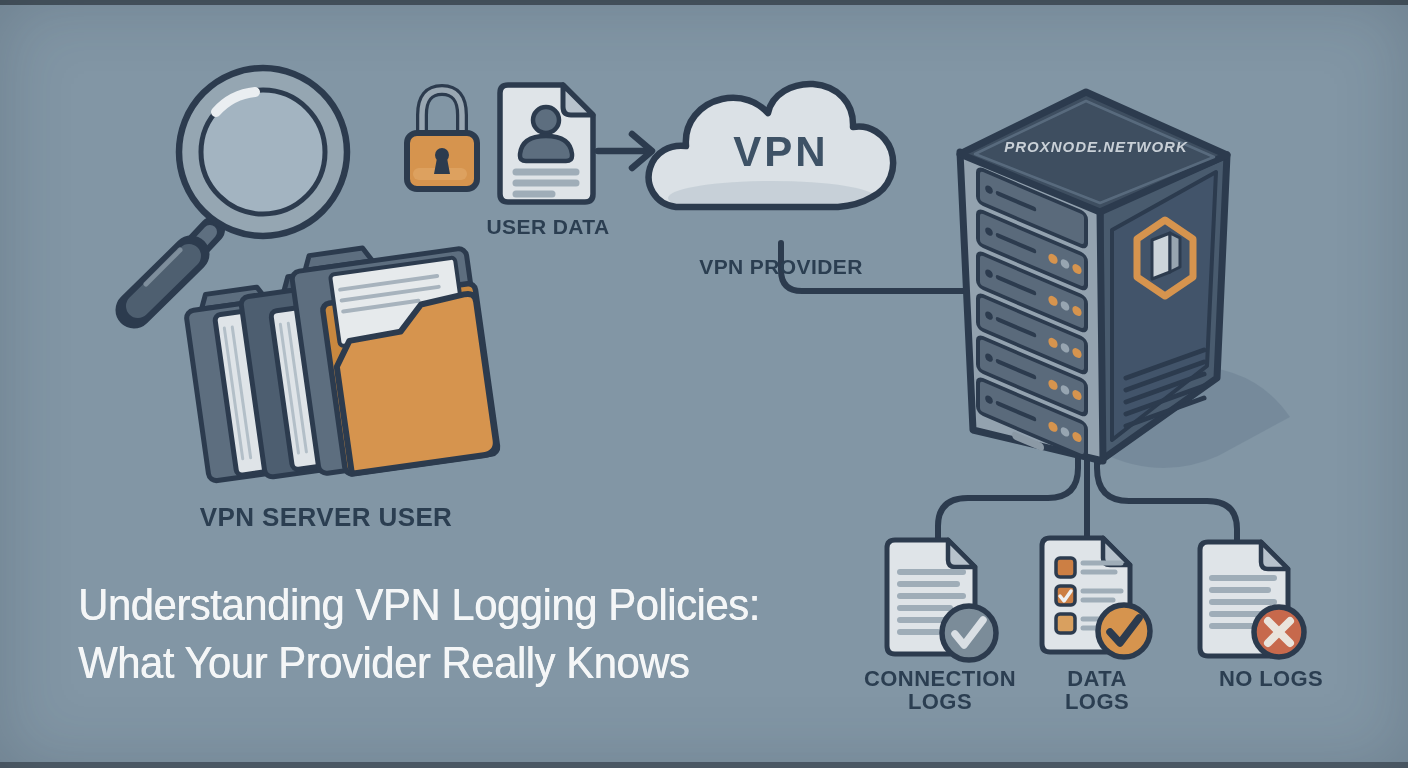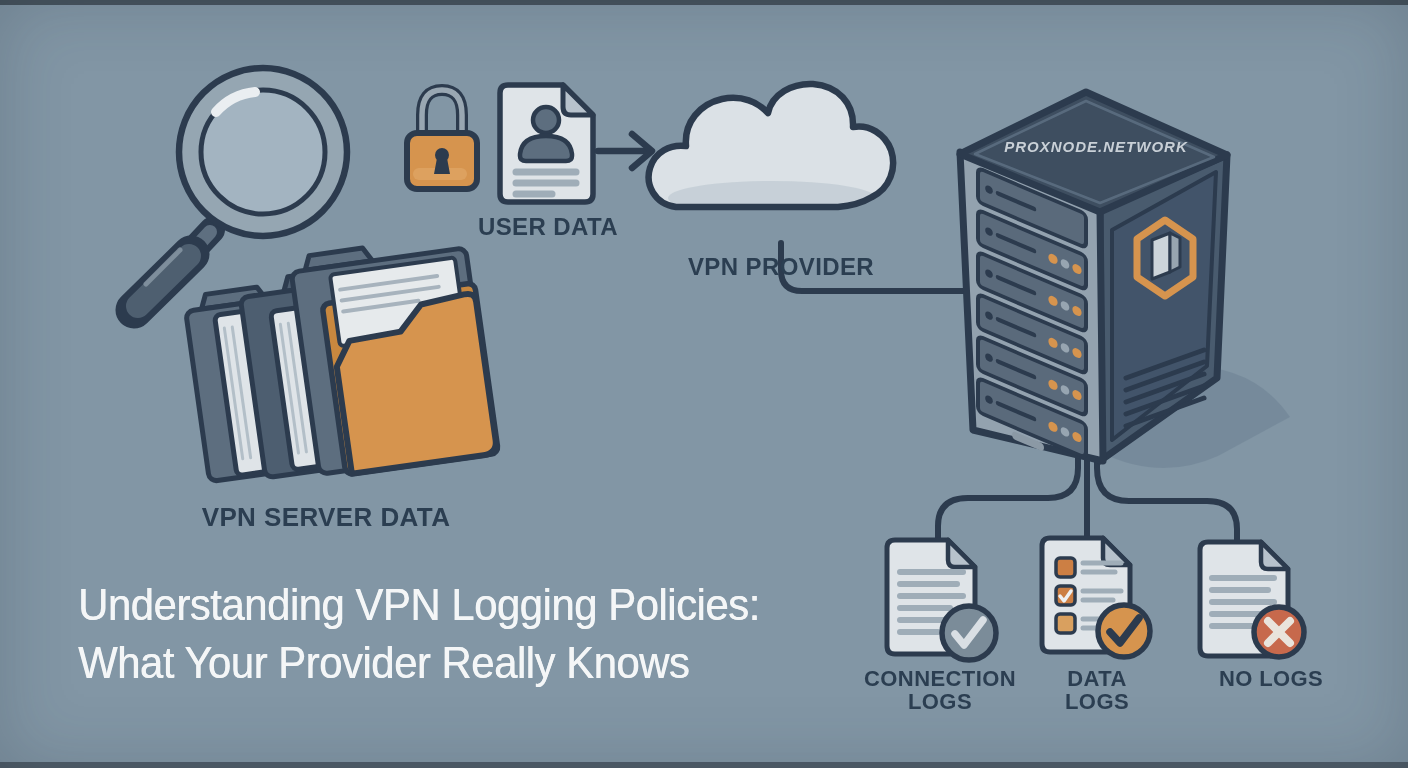--- a/index.html
+++ b/index.html
@@ -28,21 +28,21 @@
   .f-cb{fill:#cc7f44}.f-cb-lt{fill:#d9a05f}
   
   .s-ink{stroke:var(--ink)}.s-orange{stroke:var(--orange)}
   .s-grey{stroke:var(--grey-line)}
   .s-mid{stroke:#99a7b2}
 
   
   .lbl{position:absolute;transform:translate(-50%,-50%);
        color:var(--label-ink);font-weight:bold;text-align:center;
        white-space:nowrap;letter-spacing:.4px;}
-  .lbl-sm{font-size:24px;}
+  .lbl-sm{font-size:21px;}
   .lbl-md{font-size:22px;line-height:23px;}
   .lbl-lg{font-size:26px;}
   .vpn-big{position:absolute;transform:translate(-50%,-50%);
        color:var(--vpn-ink);font-weight:bold;font-size:42px;letter-spacing:3px;}
   .host{position:absolute;transform:translate(-50%,-50%);
        color:var(--host-ink);font-weight:bold;font-size:15px;letter-spacing:1px;}
   .title{position:absolute;left:78px;top:576px;
        color:var(--title-ink);font-size:45px;line-height:58px;
        letter-spacing:-0.5px;transform:scaleX(.93);transform-origin:left top;
        text-shadow:0.5px 0 0 var(--title-ink);}
@@ -243,26 +243,27 @@
     <g>
       <circle cx="1279" cy="632" r="25" class="f-terra s-ink" stroke-width="5.5"></circle>
       <line x1="1268" y1="621" x2="1290" y2="643" stroke="#e9e4dc" stroke-width="8"></line>
       <line x1="1290" y1="621" x2="1268" y2="643" stroke="#e9e4dc" stroke-width="8"></line>
     </g>
   </g>
 </svg>
 
 <div class="lbl lbl-sm" style="left:548px;top:227px;">USER DATA</div>
 
+<div class="vpn-big" style="left:781px;top:152px;">VPN</div>
 
 <div class="lbl lbl-sm" style="left:781px;top:227px;margin-top:40px;">VPN PROVIDER</div>
 
 <div class="host" style="left:1096px;top:146px;font-style:italic;">PROXNODE.NETWORK</div>
 
-<div class="lbl lbl-lg" style="left:326px;top:517px;">VPN SERVER DATA</div>
+<div class="lbl lbl-lg" style="left:326px;top:517px;">VPN SERVER USER</div>
 
 <div class="lbl lbl-md" style="left:940px;top:690px;">
   <div>CONNECTION</div>
   <div>LOGS</div>
 </div>
 
 <div class="lbl lbl-md" style="left:1097px;top:690px;">
   <div>DATA</div>
   <div>LOGS</div>
 </div>

